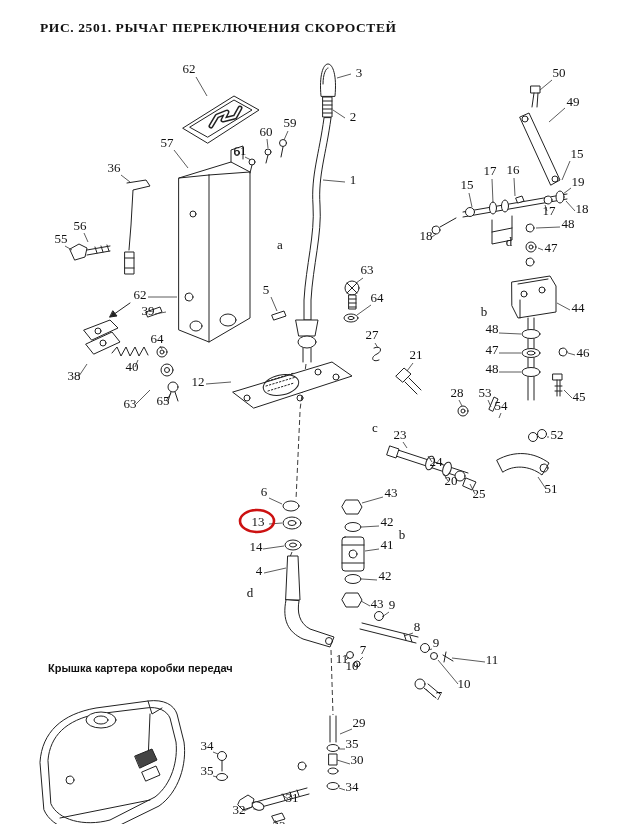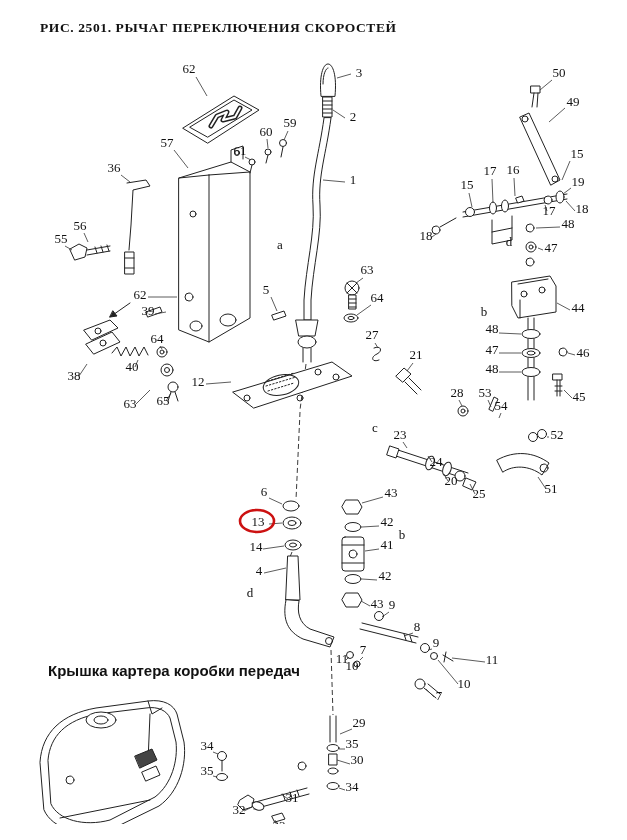--- a/index.html
+++ b/index.html
@@ -1,20 +1,20 @@
 <!DOCTYPE html>
 <html><head>
 <meta charset="utf-8">
 <style>
   html,body{margin:0;padding:0;background:#ffffff;}
   .page{position:relative;width:627px;height:824px;background:#fff;overflow:hidden;
         font-family:"Liberation Serif", serif;}
   .title{position:absolute;left:40px;top:20px;font-size:13.5px;font-weight:bold;
          letter-spacing:0.6px;color:#111;}
-  .caption{position:absolute;left:48px;top:662px;font-size:15px;font-weight:bold;
+  .caption{position:absolute;left:48px;top:662px;font-size:11px;font-weight:bold;
            font-family:"Liberation Sans", sans-serif;color:#111;}
   svg{position:absolute;left:0;top:0;}
   .ln{stroke:#222;stroke-width:1;fill:none;stroke-linecap:round;stroke-linejoin:round;}
   .ln [fill="#fff"]{fill:#fff;}
   .dash{stroke:#222;stroke-width:0.9;stroke-dasharray:5 3;fill:none;}
   #leader-lines line{stroke:#333;stroke-width:0.8;}
   #part-labels text{font:13px "Liberation Serif", serif;fill:#111;text-anchor:middle;}
   #highlight-ellipse{fill:none;stroke-width:2.6;}
 </style>
 </head>

